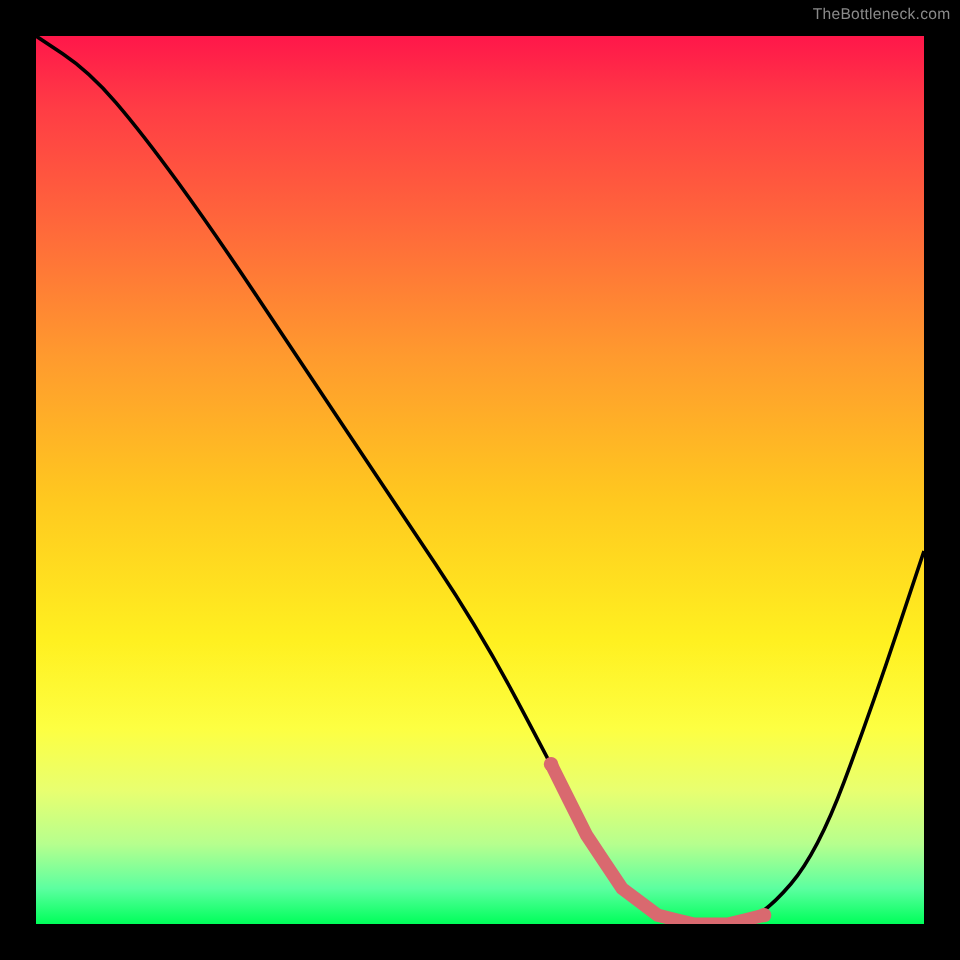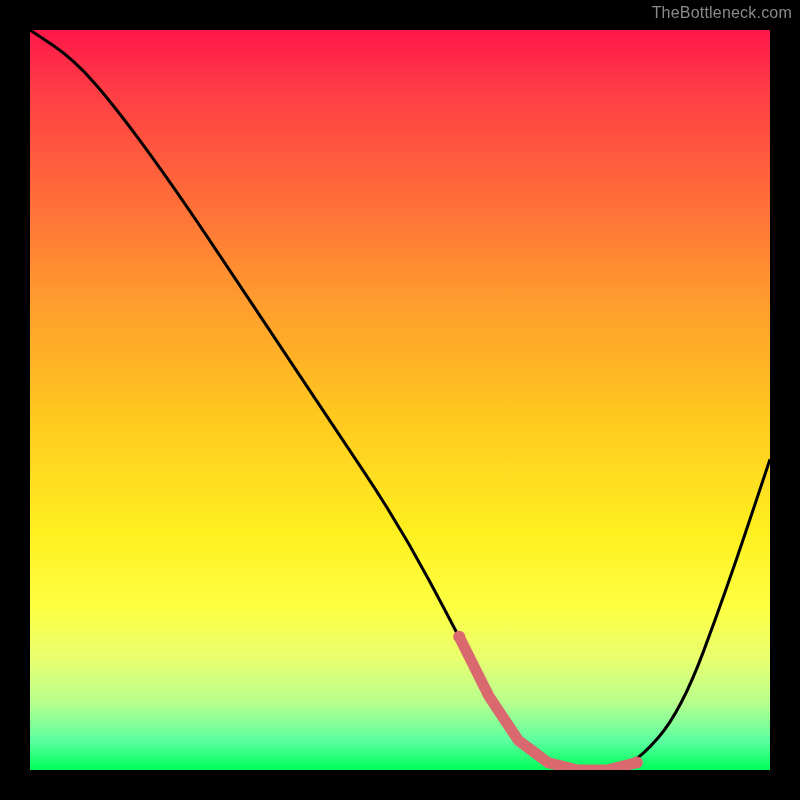--- a/index.html
+++ b/index.html
@@ -41,21 +41,21 @@
     left: 0;
     top: 0;
     width: 740px;
     height: 740px;
   }
   .watermark {
     position: absolute;
     top: 4px;
     right: 8px;
     font-family: Arial, Helvetica, sans-serif;
-    font-size: 16px;
+    font-size: 13px;
     color: #8a8a8a;
     font-weight: 500;
     letter-spacing: 0.2px;
   }
 </style>
 </head>
 <body>
 
 <div class="frame">
   <div class="watermark">TheBottleneck.com</div>

